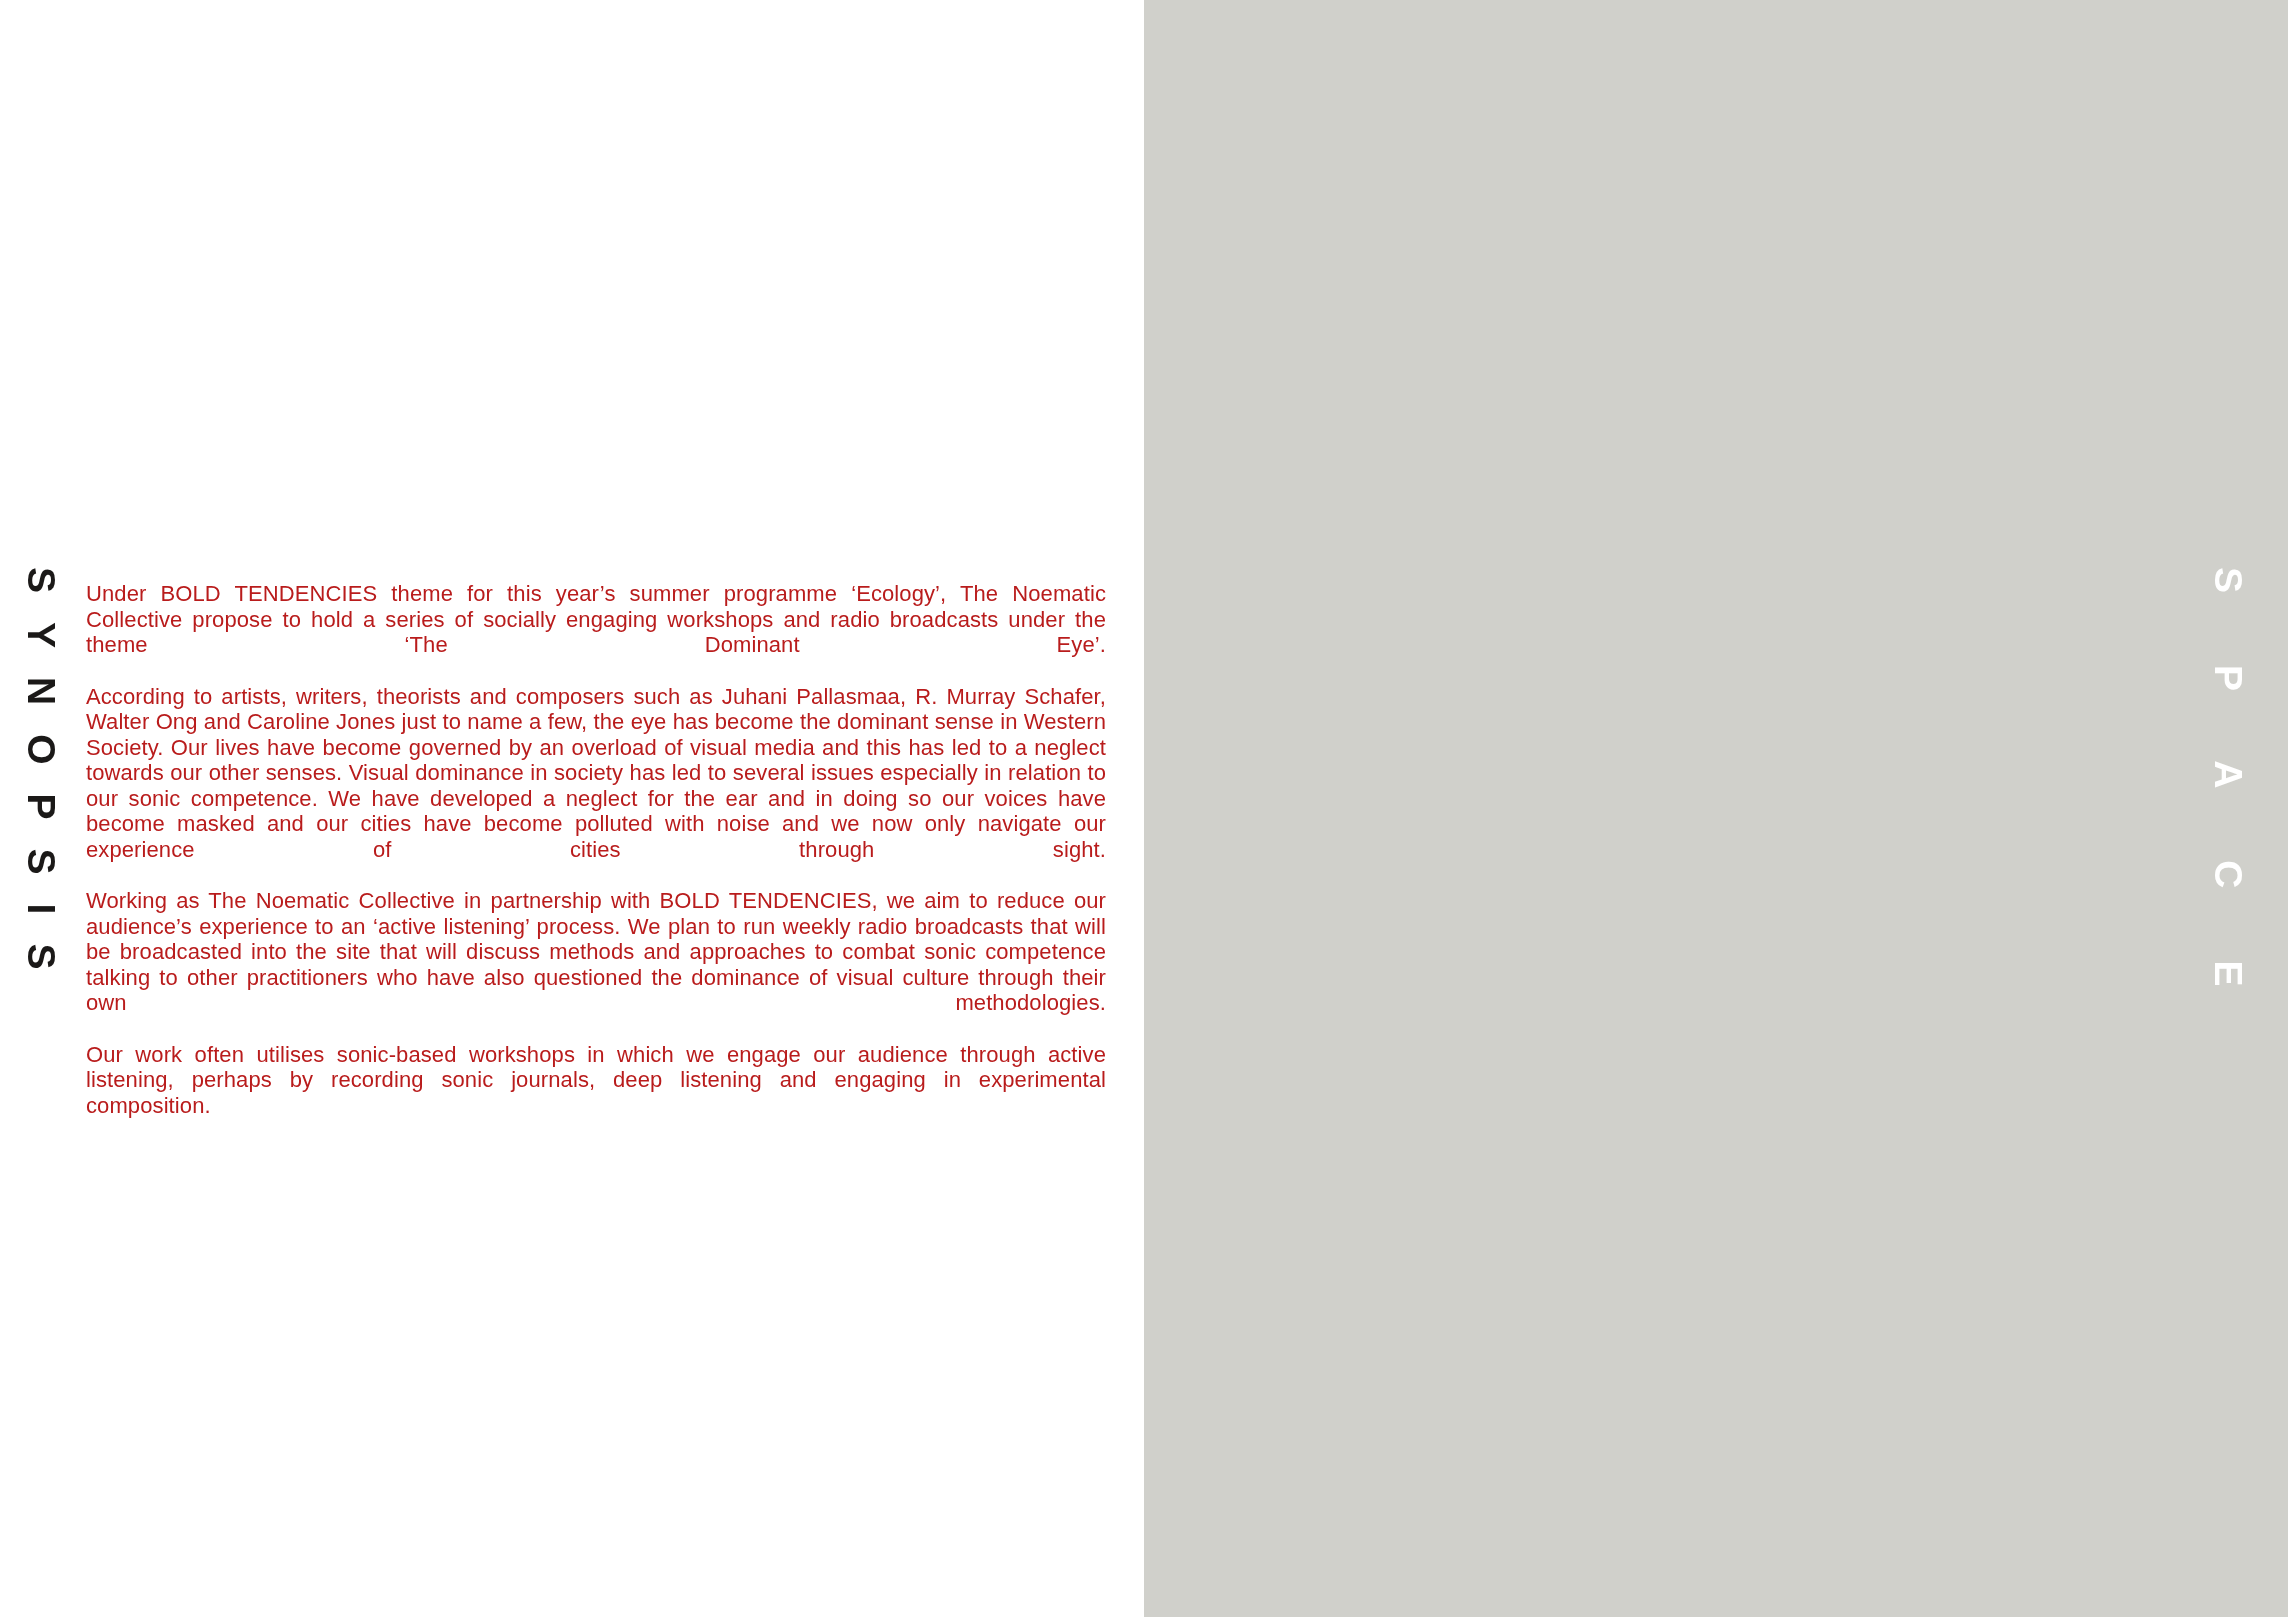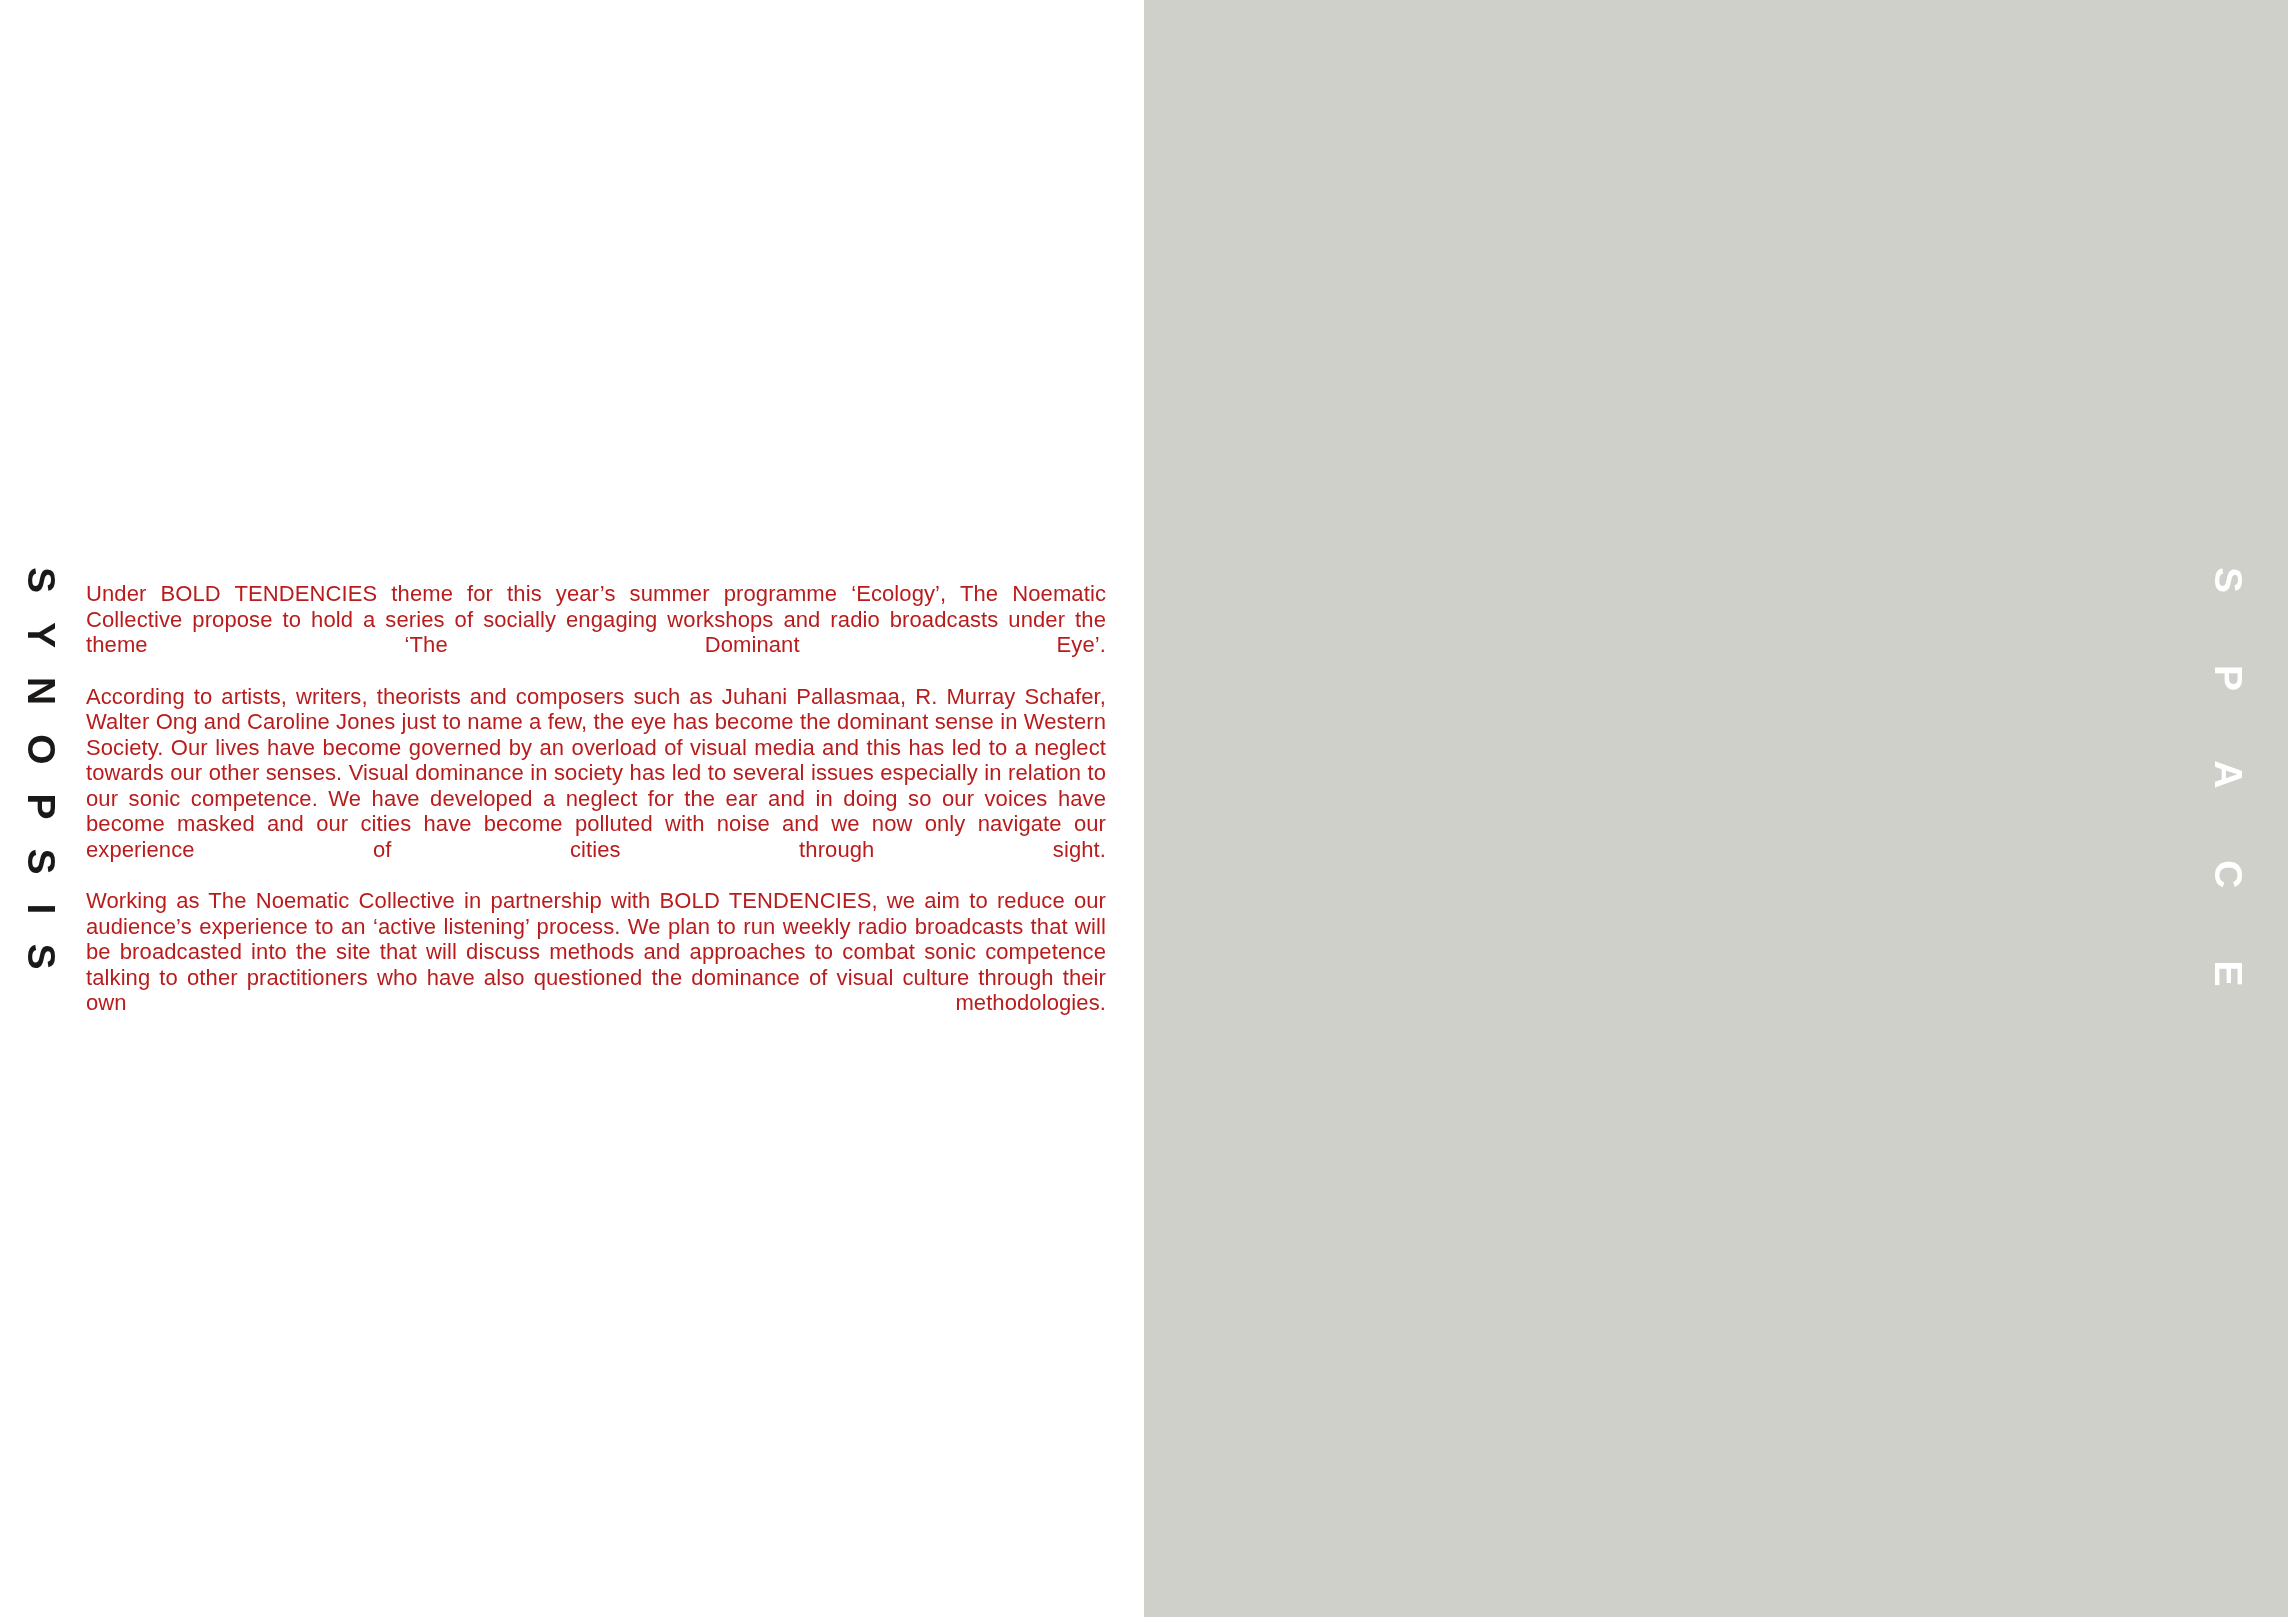--- a/index.html
+++ b/index.html
@@ -59,20 +59,21 @@
 <body>
 
 <div class="page">
 
   <div class="vlabel vlabel-synopsis">SYNOPSIS</div>
 
   <div class="body-text">
     <p>Under BOLD TENDENCIES theme for this year’s summer programme ‘Ecology’, The Noematic Collective propose to hold a series of socially engaging workshops and radio broadcasts under the theme ‘The Dominant Eye’.</p>
     <p>According to artists, writers, theorists and composers such as Juhani Pallasmaa, R. Murray Schafer, Walter Ong and Caroline Jones just to name a few, the eye has become the dominant sense in Western Society. Our lives have become governed by an overload of visual media and this has led to a neglect towards our other senses. Visual dominance in society has led to several issues especially in relation to our sonic competence. We have developed a neglect for the ear and in doing so our voices have become masked and our cities have become polluted with noise and we now only navigate our experience of cities through sight.</p>
     <p>Working as The Noematic Collective in partnership with BOLD TENDENCIES, we aim to reduce our audience’s experience to an ‘active listening’ process. We plan to run weekly radio broadcasts that will be broadcasted into the site that will discuss methods and approaches to combat sonic competence talking to other practitioners who have also questioned the dominance of visual culture through their own methodologies.</p>
+    <p>Our work often utilises sonic-based workshops in which we engage our audience through active listening, perhaps by recording sonic journals, deep listening and engaging in experimental composition.</p>
   </div>
 
   <div class="right-panel">
     
     
 
     
   </div>
 
   <div class="vlabel vlabel-space">SPACE</div>

